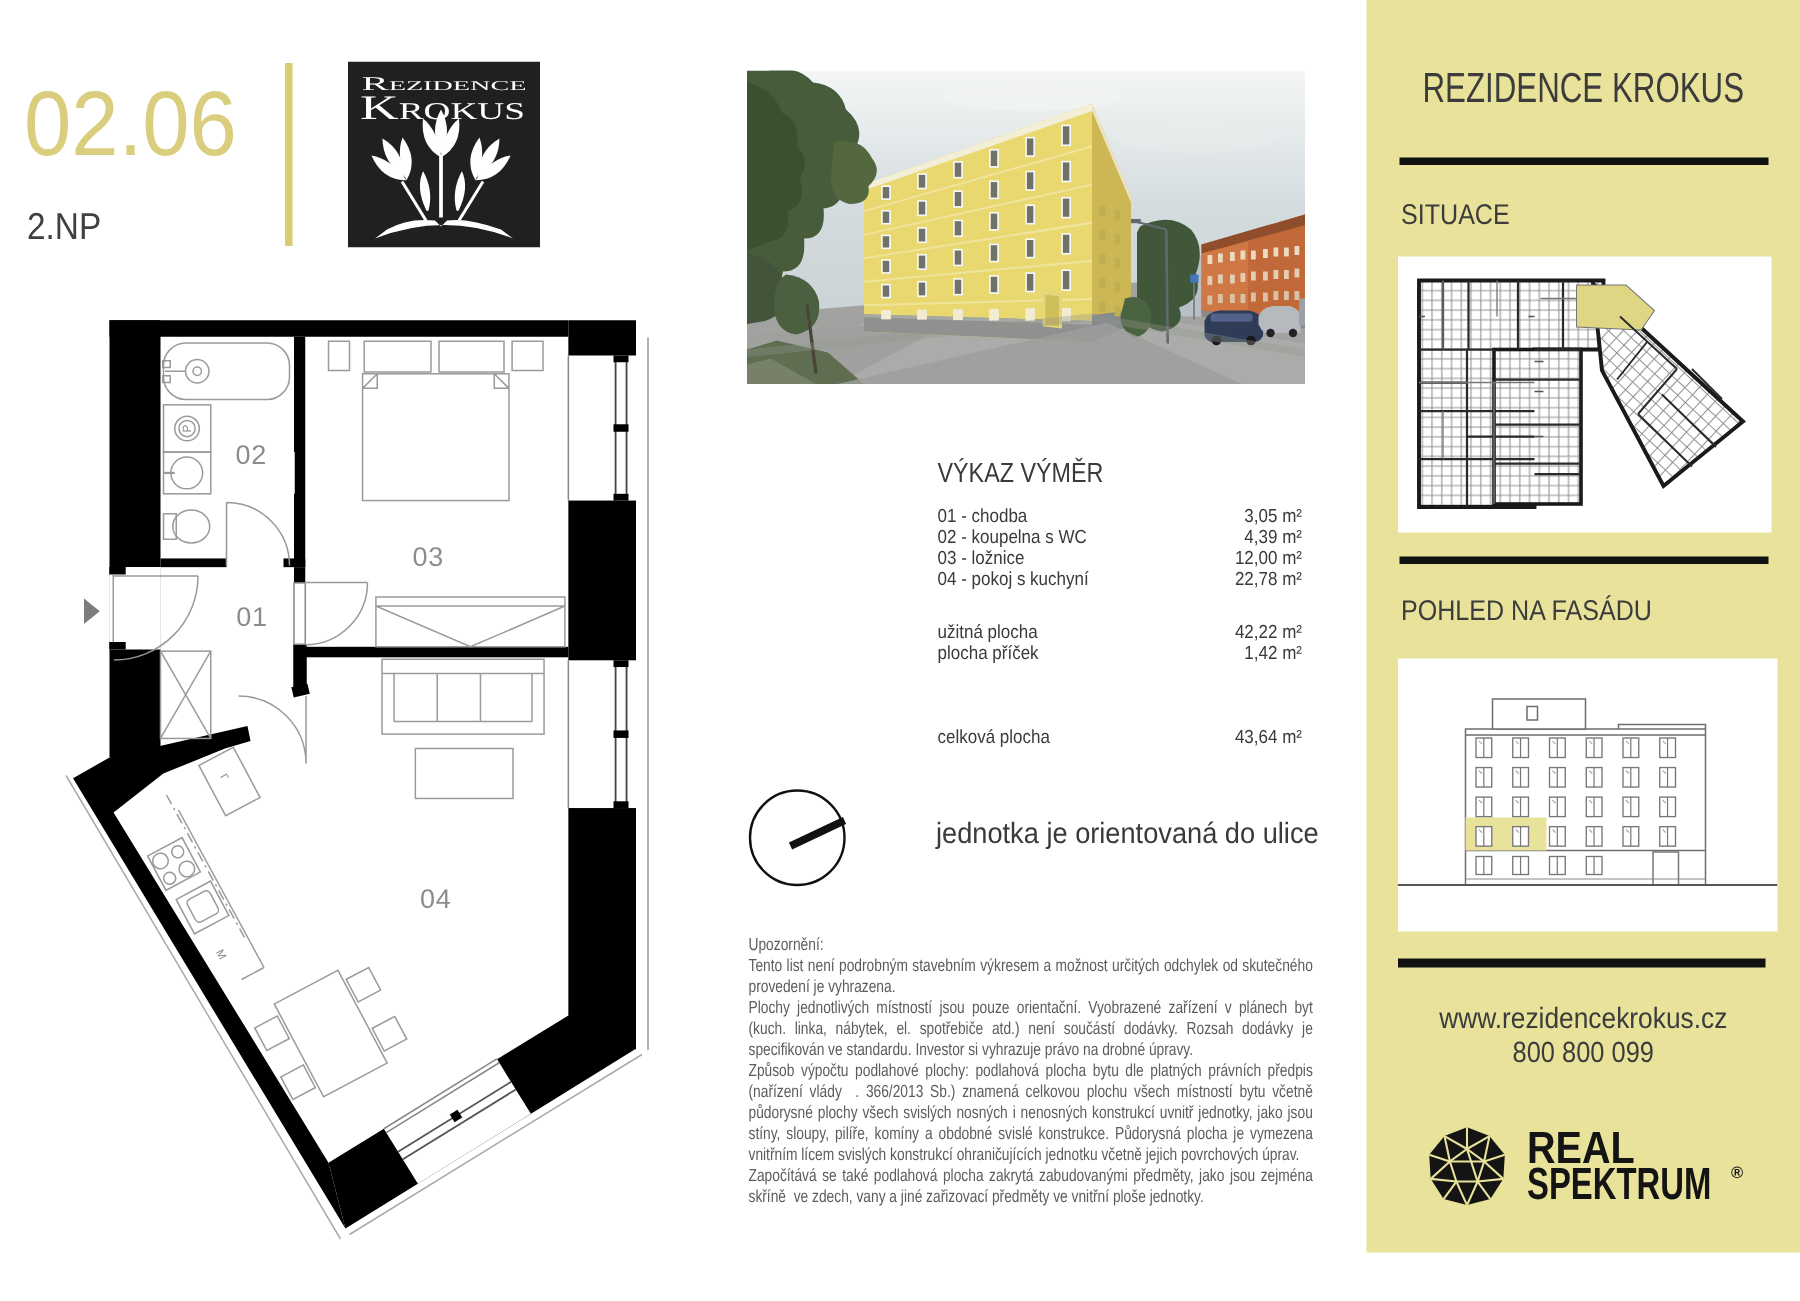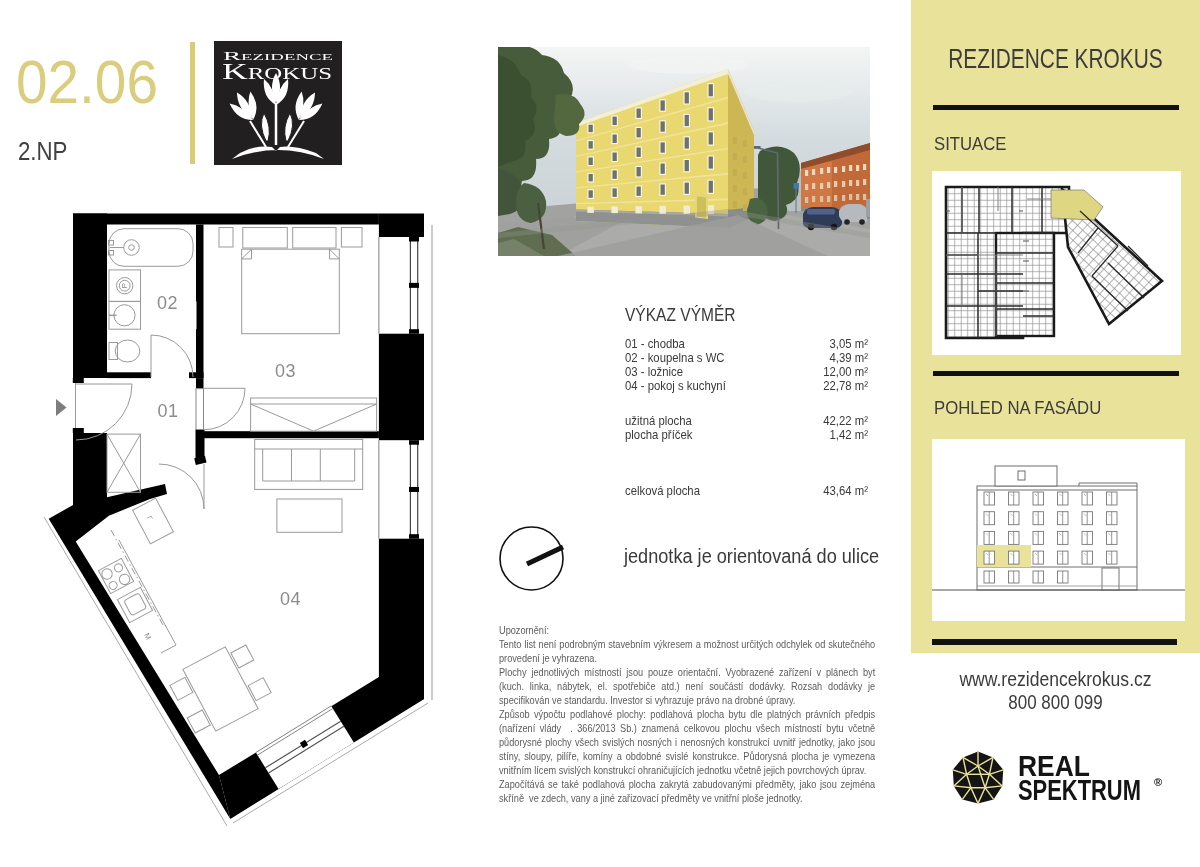--- a/index.html
+++ b/index.html
@@ -7,21 +7,21 @@
        font-family:"Liberation Sans",sans-serif;-webkit-font-smoothing:antialiased;}
   .abs{position:absolute;}
 </style>
 </head>
 <body>
 
 <div class="abs" style="left:16px;top:47px;font-size:61px;color:#dacd7d;transform:scaleX(0.93);transform-origin:0 0;">02.06</div>
 <div class="abs" style="left:18px;top:137px;font-size:25px;color:#404040;transform:scaleX(0.89);transform-origin:0 0;">2.NP</div>
 <div class="abs" style="left:190px;top:42px;width:5px;height:122px;background:#d8cc74;"></div>
 
-<div class="abs" style="left:214px;top:41px;text-align:center;">
+<div class="abs" style="left:232px;top:41px;text-align:center;">
 <svg width="128" height="124" viewBox="0 0 128 124">
   <rect x="0" y="0" width="128" height="124" fill="#221f20"></rect>
   <text x="64" y="19" fill="#fff" font-size="13" text-anchor="middle" textLength="110" lengthAdjust="spacingAndGlyphs" font-family="Liberation Serif" style="font-variant:small-caps;">Rezidence</text>
   <text x="63" y="38" fill="#fff" font-size="23" text-anchor="middle" textLength="110" lengthAdjust="spacingAndGlyphs" font-family="Liberation Serif" style="font-variant:small-caps;">Krokus</text>
 
   <path d="M18,118 Q64,100 110,118 L102,112 Q80,104 66,106 L62,110 L58,106 Q40,104 26,112 Z" fill="#fff"></path>
 
   <path d="M62,62 L62,104" stroke="#fff" stroke-width="2.5" fill="none"></path>
   <path d="M36,80 L52,106" stroke="#fff" stroke-width="2" fill="none"></path>
   <path d="M90,80 L74,106" stroke="#fff" stroke-width="2" fill="none"></path>
@@ -354,21 +354,21 @@
 <div class="abs" style="left:624px;top:545px;font-size:19.5px;color:#3a3a3a;transform:scaleX(0.93);transform-origin:0 0;">jednotka je orientovaná do ulice</div>
 
 <div class="abs" style="left:499px;top:623px;width:475px;font-size:11.6px;color:#5c5c5c;line-height:14px;text-align:justify;transform:scaleX(0.792);transform-origin:0 0;">
   <div style="margin-bottom:0px;">Upozornění:</div>
   <div>Tento list není podrobným stavebním výkresem a možnost určitých odchylek od skutečného provedení je vyhrazena.</div>
   <div>Plochy jednotlivých místností jsou pouze orientační. Vyobrazené zařízení v plánech byt (kuch. linka, nábytek, el. spotřebiče atd.) není součástí dodávky. Rozsah dodávky je specifikován ve standardu. Investor si vyhrazuje právo na drobné úpravy.</div>
   <div>Způsob výpočtu podlahové plochy: podlahová plocha bytu dle platných právních předpis (nařízení vlády&nbsp;&nbsp;. 366/2013 Sb.) znamená celkovou plochu všech místností bytu včetně půdorysné plochy všech svislých nosných i nenosných konstrukcí uvnitř jednotky, jako jsou stíny, sloupy, pilíře, komíny a obdobné svislé konstrukce. Půdorysná plocha je vymezena vnitřním lícem svislých konstrukcí ohraničujících jednotku včetně jejich povrchových úprav.</div>
   <div>Započítává se také podlahová plocha zakrytá zabudovanými předměty, jako jsou zejména skříně&nbsp; ve zdech, vany a jiné zařizovací předměty ve vnitřní ploše jednotky.</div>
 </div>
 
-<div class="abs" style="left:911px;top:0;width:289px;height:653px;background:#e8e29a;">
+<div class="abs" style="left:911px;top:0;width:289px;height:835px;background:#e8e29a;">
   <div class="abs" style="left:0;top:43px;width:289px;text-align:center;font-size:28px;color:#3c3c3c;transform:scaleX(0.745);transform-origin:50% 0;">REZIDENCE KROKUS</div>
   <div class="abs" style="left:22px;top:105px;width:246px;height:5px;background:#111;"></div>
   <div class="abs" style="left:23px;top:133px;font-size:19px;color:#3c3c3c;transform:scaleX(0.88);transform-origin:0 0;">SITUACE</div>
   <div class="abs" style="left:21px;top:171px;width:249px;height:184px;background:#fff;"><svg width="249" height="184" viewBox="0 0 249 184">
 <defs>
 <pattern id="hatch" width="6.5" height="6.5" patternUnits="userSpaceOnUse">
             <rect width="6.5" height="6.5" fill="#fff"></rect>
             <path d="M0,3.2 H6.5 M3.2,0 V6.5" stroke="#909090" stroke-width="0.7"></path>
           </pattern>
 <pattern id="hatch2" width="7" height="7" patternUnits="userSpaceOnUse" patternTransform="rotate(43)">

